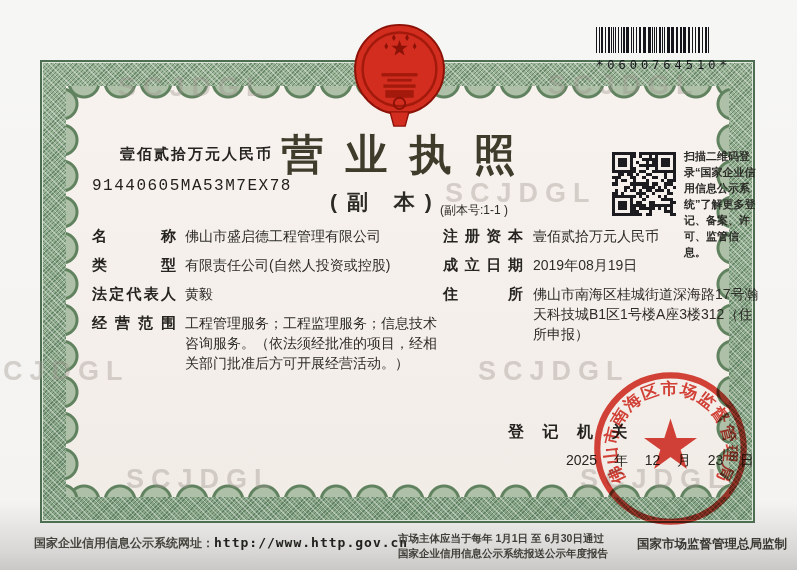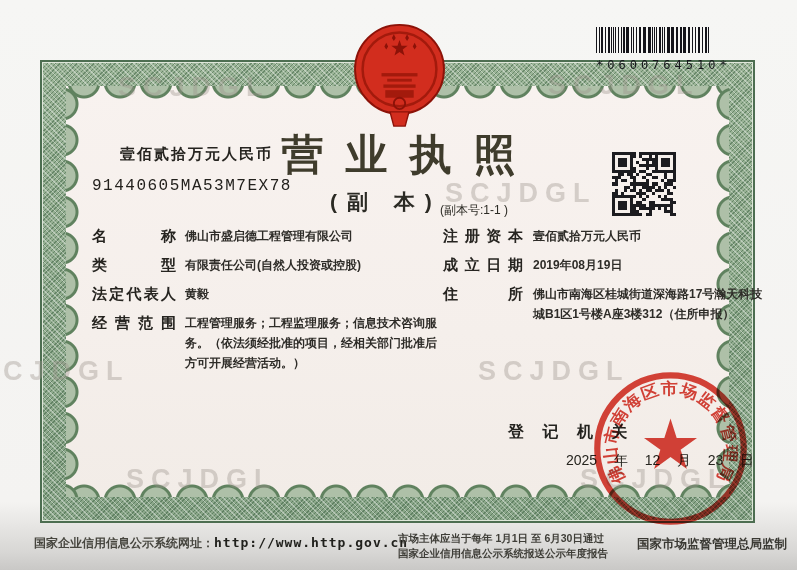--- a/index.html
+++ b/index.html
@@ -62,21 +62,21 @@
   .qr-caption{position:absolute;left:684px;top:149px;width:76px;font-size:11px;font-weight:700;line-height:1.45;color:#2b2b27;z-index:2;}
 
   
   .col{position:absolute;z-index:2;}
   .col-left{left:92px;top:226px;width:348px;}
   .col-right{left:443px;top:226px;width:320px;}
   .row{display:flex;margin-bottom:9px;line-height:20px;}
   .lbl{flex:none;font-weight:700;font-size:15px;color:#262420;}
   .col-left .lbl{width:84px;margin-right:9px;}
   .col-right .lbl{width:80px;margin-right:10px;}
-  .val{flex:1;font-size:12px;color:#2e2c28;font-weight:bold;}
+  .val{flex:1;font-size:14px;color:#2e2c28;}
   .spread{display:inline-flex;justify-content:space-between;width:100%;}
 
   .registrar{position:absolute;left:508px;top:422px;font-size:16px;font-weight:700;letter-spacing:7px;color:#24231f;z-index:2;}
   .issue-date{position:absolute;left:566px;top:452px;width:188px;display:flex;justify-content:space-between;font-size:14px;color:#26251f;z-index:2;}
 
   .seal{position:absolute;left:588px;top:366px;z-index:5;mix-blend-mode:multiply;opacity:.92;}
 
   
   .footer-left{position:absolute;left:34px;top:535px;font-size:12px;font-weight:700;color:#47463f;z-index:2;white-space:nowrap;}
   .footer-left .url{font-family:"DejaVu Sans Mono",monospace;font-size:13px;font-weight:700;color:#20201c;letter-spacing:1px;}
@@ -321,20 +321,21 @@
         <rect x="54" y="57" width="3" height="3"></rect>
         <rect x="57" y="57" width="3" height="3"></rect>
         <rect x="21" y="60" width="3" height="3"></rect>
         <rect x="24" y="60" width="3" height="3"></rect>
         <rect x="27" y="60" width="3" height="3"></rect>
         <rect x="33" y="60" width="3" height="3"></rect>
         <rect x="36" y="60" width="3" height="3"></rect>
         <rect x="57" y="60" width="3" height="3"></rect>
         <rect x="60" y="60" width="3" height="3"></rect>
       </svg></div>
+  <div class="qr-caption">扫描二维码登录“国家企业信用信息公示系统”了解更多登记、备案、许可、监管信息。</div>
 
   <div class="col col-left">
     <div class="row">
       <span class="lbl"><span class="spread">
             <span>名</span>
             <span>称</span>
           </span></span>
       <span class="val">佛山市盛启德工程管理有限公司</span>
     </div>
     <div class="row">

